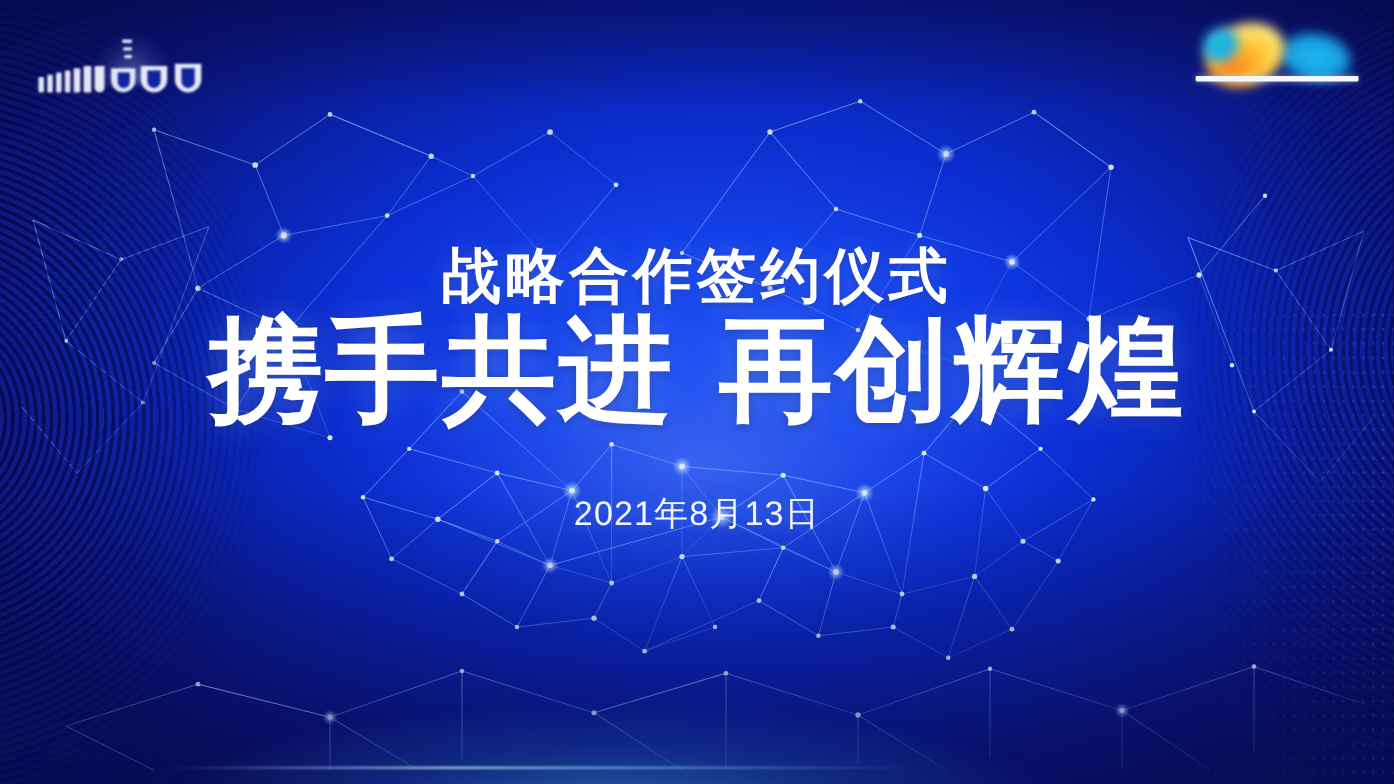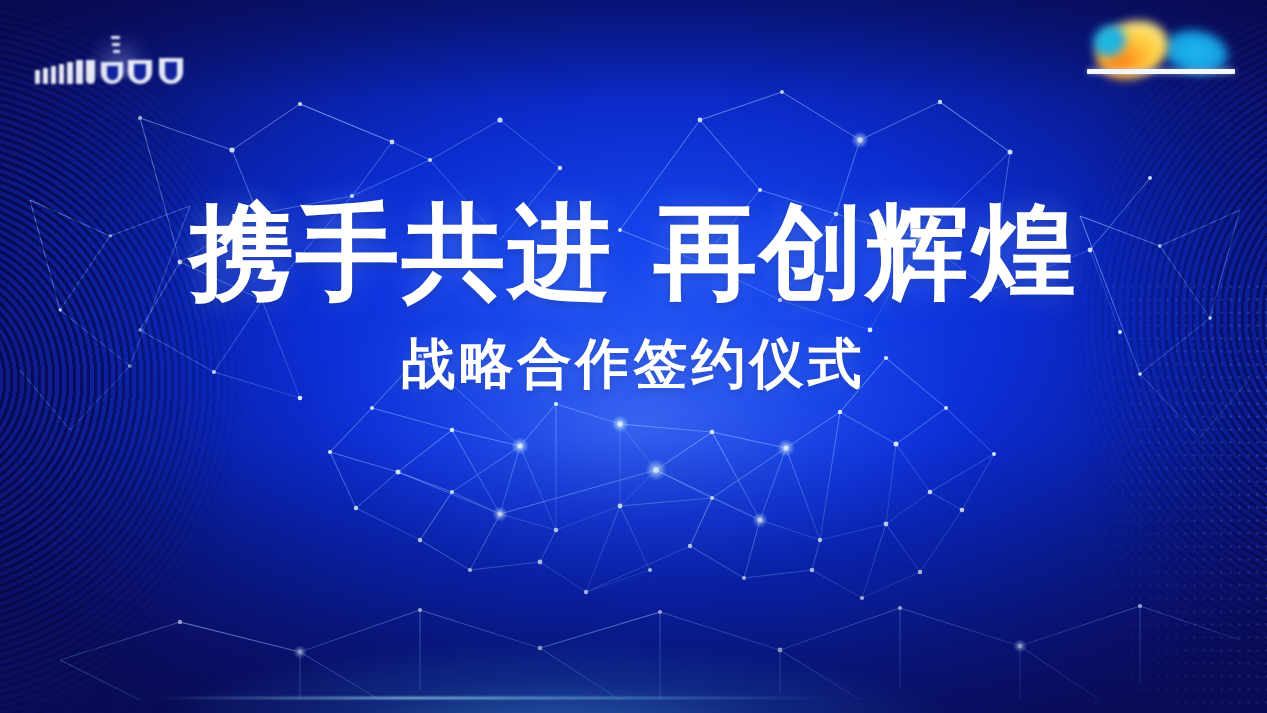--- a/index.html
+++ b/index.html
@@ -426,19 +426,20 @@
   </div>
 
   <div id="logo-right">
     <div class="petal petal-cyan"></div>
     <div class="petal petal-warm"></div>
     <div class="petal petal-teal"></div>
     <div class="bar"></div>
   </div>
 
   <div id="text-block">
+    <div id="subtitle">战略合作签约仪式</div>
     <div id="main-title">
       <span>携手共进</span><span class="gap"></span><span>再创辉煌</span>
     </div>
-    <div id="subtitle">战略合作签约仪式</div>
+    <div id="event-date">2021年8月13日</div>
   </div>
 
 </div>
 
 </body></html>

